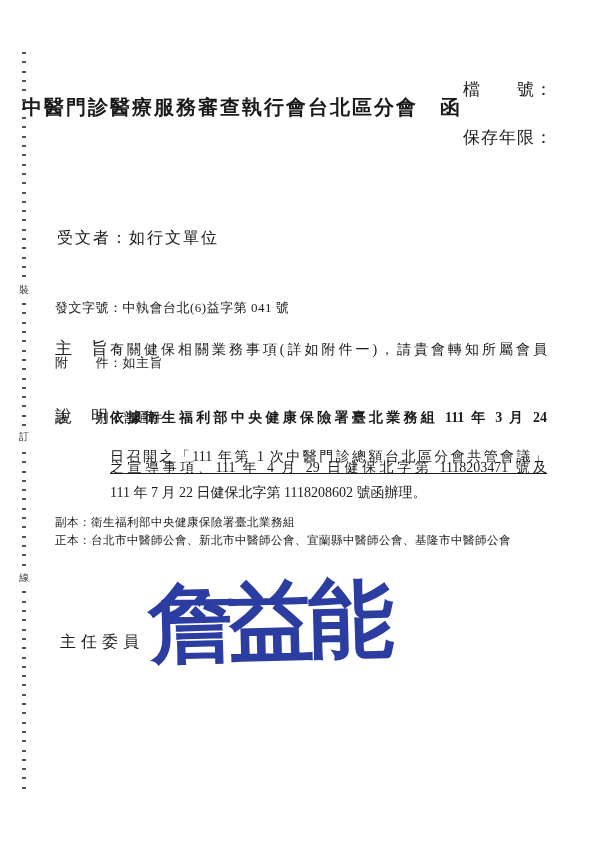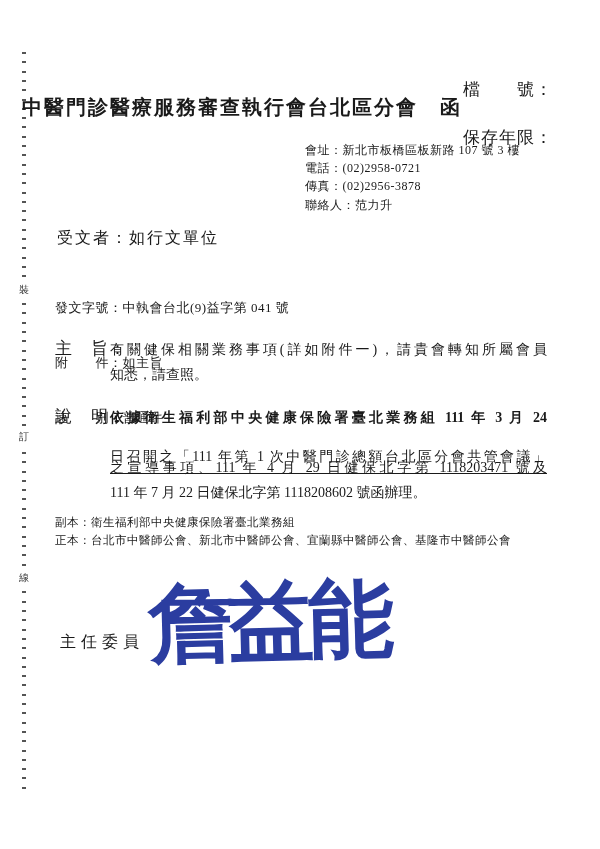--- a/index.html
+++ b/index.html
@@ -170,38 +170,31 @@
   <div class="binding-char c1">訂</div>
   <div class="binding-char c2">線</div>
 
   <div class="archive-block">
     <div>檔　　號：</div>
     <div>保存年限：</div>
   </div>
 
   <div class="doc-title">中醫門診醫療服務審查執行會台北區分會　函</div>
 
-  <div class="contact-block">
-    <div>會址：新北市板橋區板新路 107 號 3 樓</div>
-    <div>電話：(02)2958-0721</div>
-    <div>傳真：(02)2956-3878</div>
-    <div>聯絡人：范力升</div>
-  </div>
 
   <div class="recipient">受文者：如行文單位</div>
 
   <div class="meta-block">
-    <div>發文字號：中執會台北(9)益字第 041 號</div>
+    <div>發文字號：中執會台北(6)益字第 041 號</div>
     <div>附　　件：如主旨</div>
     <div>速　　別：普通件</div>
   </div>
 
   <div class="sec-label subject-label">主　旨：</div>
   <div class="sec-line jl subject-l0">有關健保相關業務事項(詳如附件一)，請貴會轉知所屬會員</div>
-  <div class="sec-line subject-l1">知悉，請查照。</div>
 
   <div class="sec-label desc-label">說　明：</div>
   <div class="sec-line jl desc-l0">依據衛生福利部中央健康保險署臺北業務組 111 年 3 月 24</div>
   <div class="sec-line jl desc-l1">日召開之「111 年第 1 次中醫門診總額台北區分會共管會議」</div>
   <div class="sec-line jl desc-l2">之宣導事項、111 年 4 月 29 日健保北字第 1118203471 號及</div>
   <div class="sec-line desc-l3">111 年 7 月 22 日健保北字第 1118208602 號函辦理。</div>
 
   <div class="copies-block">
     <div>副本：衛生福利部中央健康保險署臺北業務組</div>
     <div>正本：台北市中醫師公會、新北市中醫師公會、宜蘭縣中醫師公會、基隆市中醫師公會</div>

